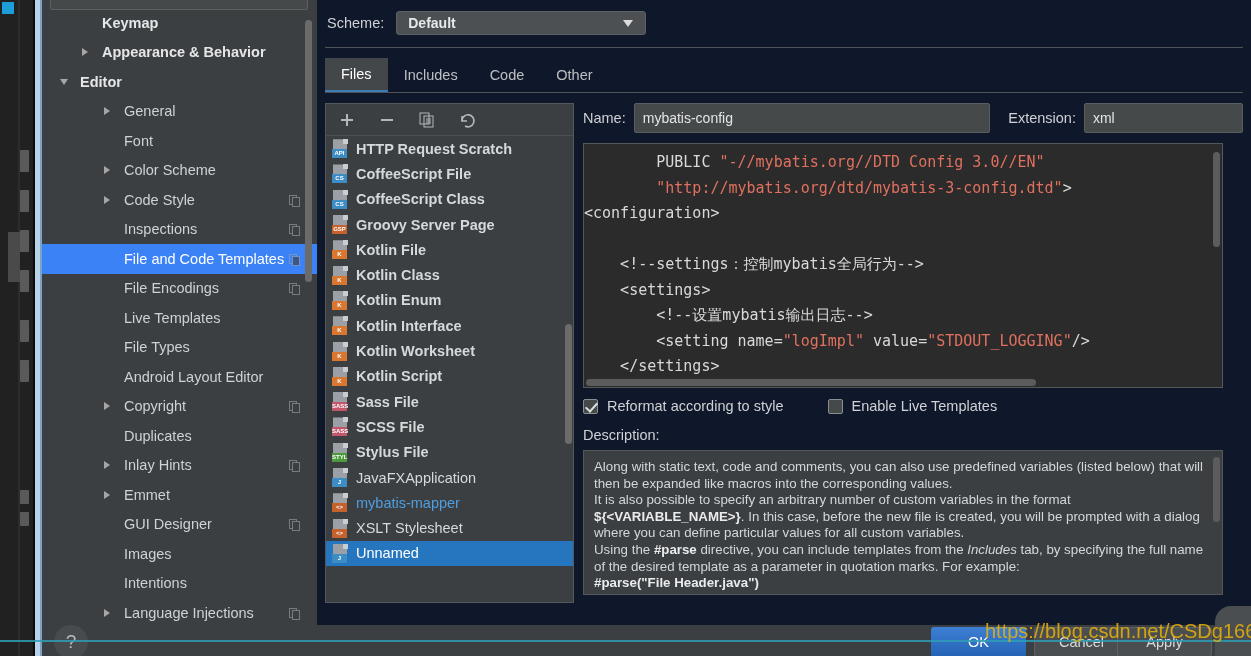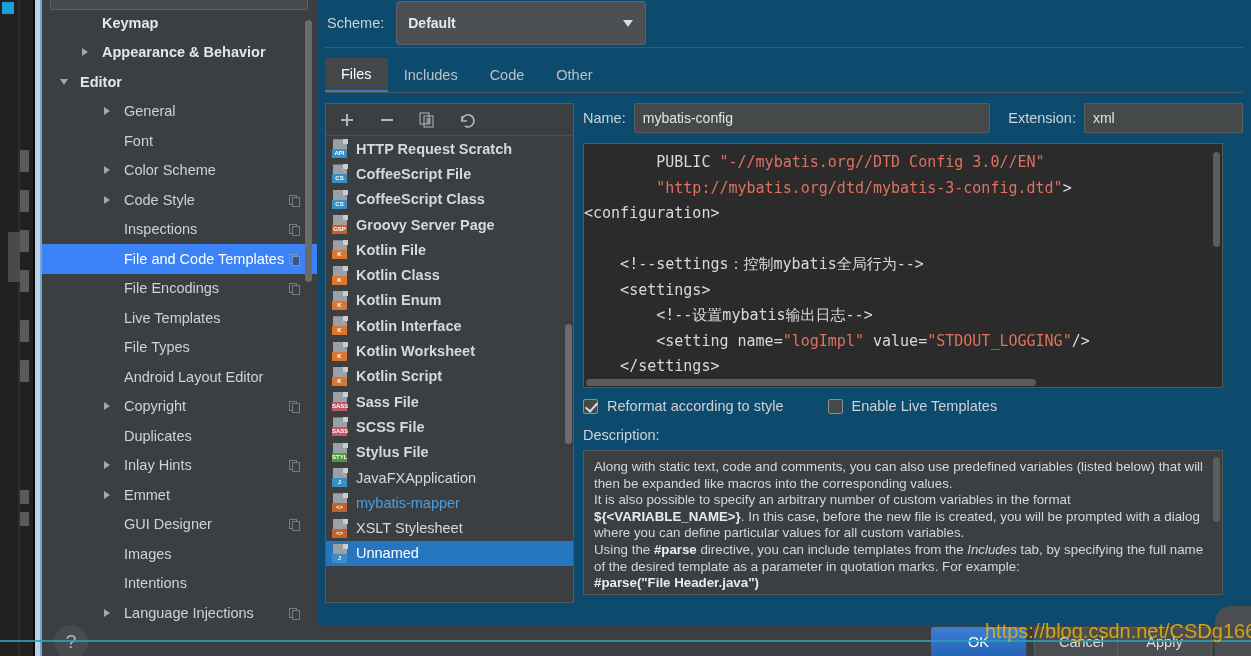--- a/index.html
+++ b/index.html
@@ -45,26 +45,26 @@
   .tw.r { border-left:6px solid #a6a6a6; border-top:4.5px solid transparent;
           border-bottom:4.5px solid transparent; width:0; height:0; }
   .tw.d { border-top:6px solid #a6a6a6; border-left:4.5px solid transparent;
           border-right:4.5px solid transparent; width:0; height:0; }
   .tree-label { position:absolute; }
   .copy-ico { position:absolute; right:16px; width:12px; height:12px; opacity:.62; }
   .tree-scroll { position:absolute; right:5px; top:20px; width:7px; height:262px;
                  background:#6b6b6b; border-radius:4px; }
 
   
-  .rpane { position:absolute; left:275px; top:0; width:934px; height:625px; background:#0c4a6e; }
+  .rpane { position:absolute; left:275px; top:0; width:934px; height:625px; background:#0f172a; }
 
   .scheme-row { position:absolute; left:10px; top:8px; height:30px;
                 display:flex; align-items:center; }
   .scheme-lbl { color:#cfd2d4; font-size:14.5px; }
-  .scheme-sel { margin-left:12px; width:250px; height:44px; background:#4c5052;
+  .scheme-sel { margin-left:12px; width:250px; height:24px; background:#4c5052;
                 border:1px solid #5e6163; border-radius:3px; position:relative;
                 display:flex; align-items:center; padding-left:11px;
                 color:#e6e8ea; font-size:14px; font-weight:bold; }
   .scheme-sel .caret { position:absolute; right:12px; width:0; height:0;
                        border-top:7px solid #dcdcdc; border-left:5.5px solid transparent;
                        border-right:5.5px solid transparent; }
   .hr1 { position:absolute; left:8px; top:47px; width:918px; height:1px; background:#4f5355; }
 
   .tabs { position:absolute; left:8px; top:58px; height:34px; display:flex; }
   .tab { padding:0 16px; height:34px; display:flex; align-items:center;

